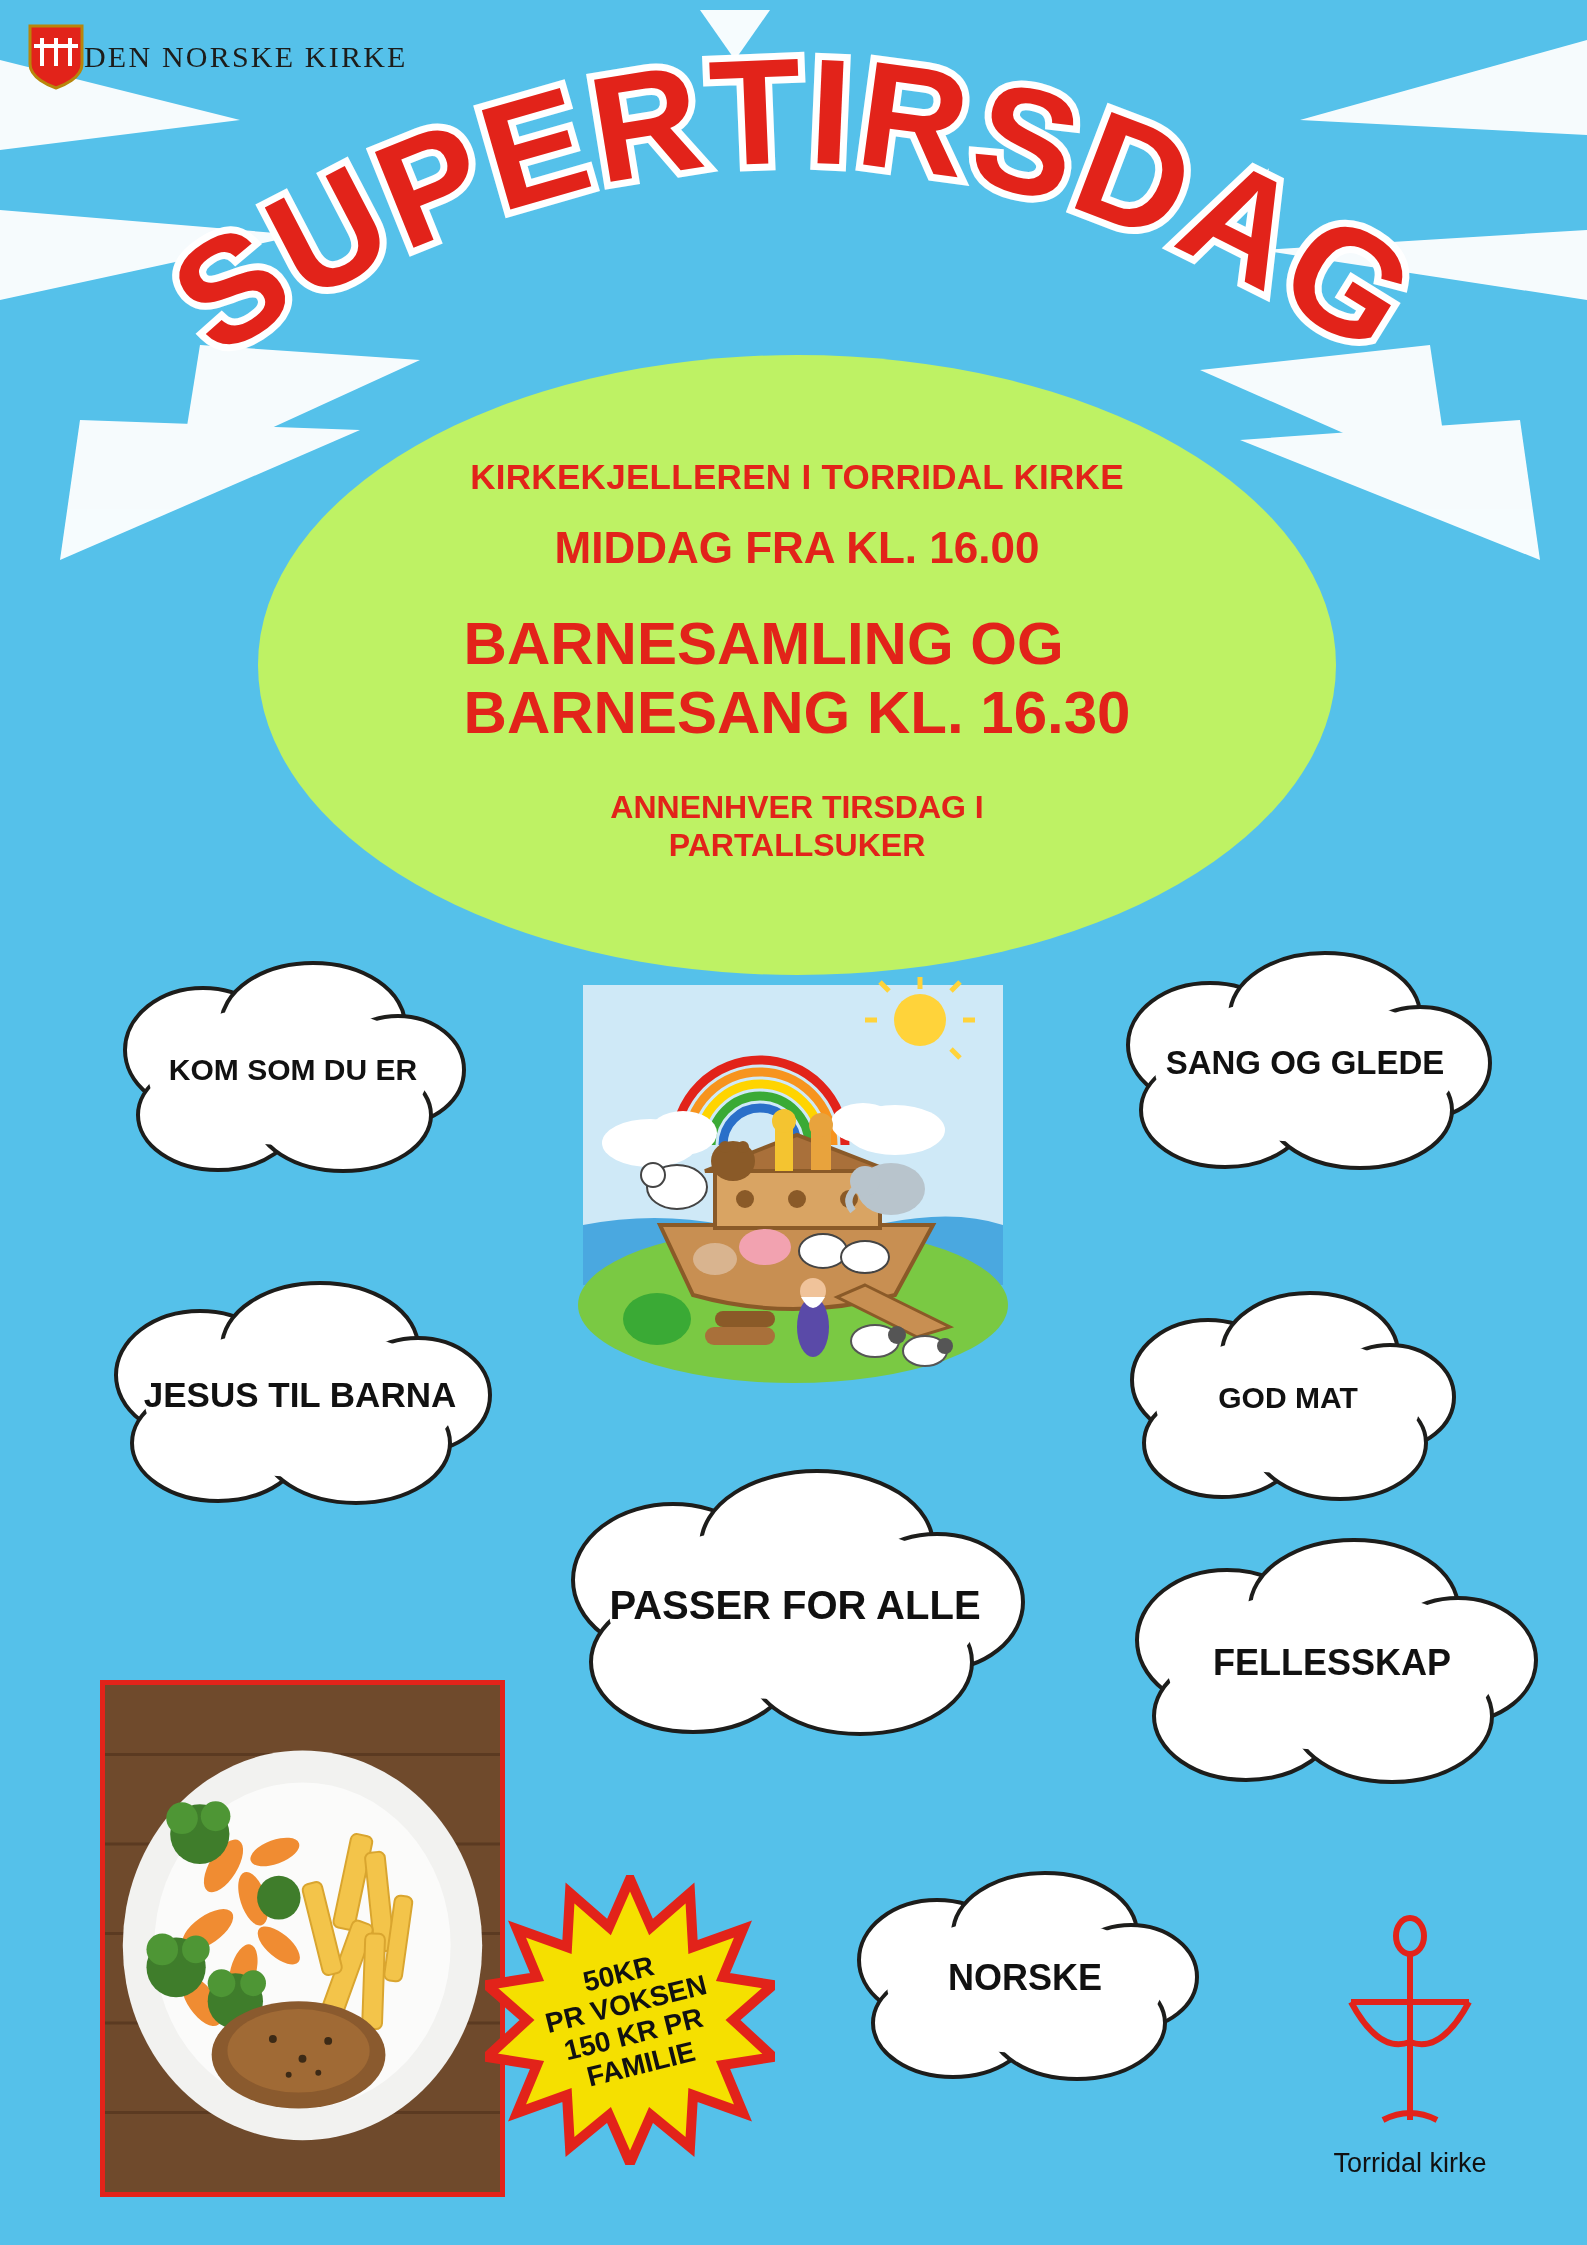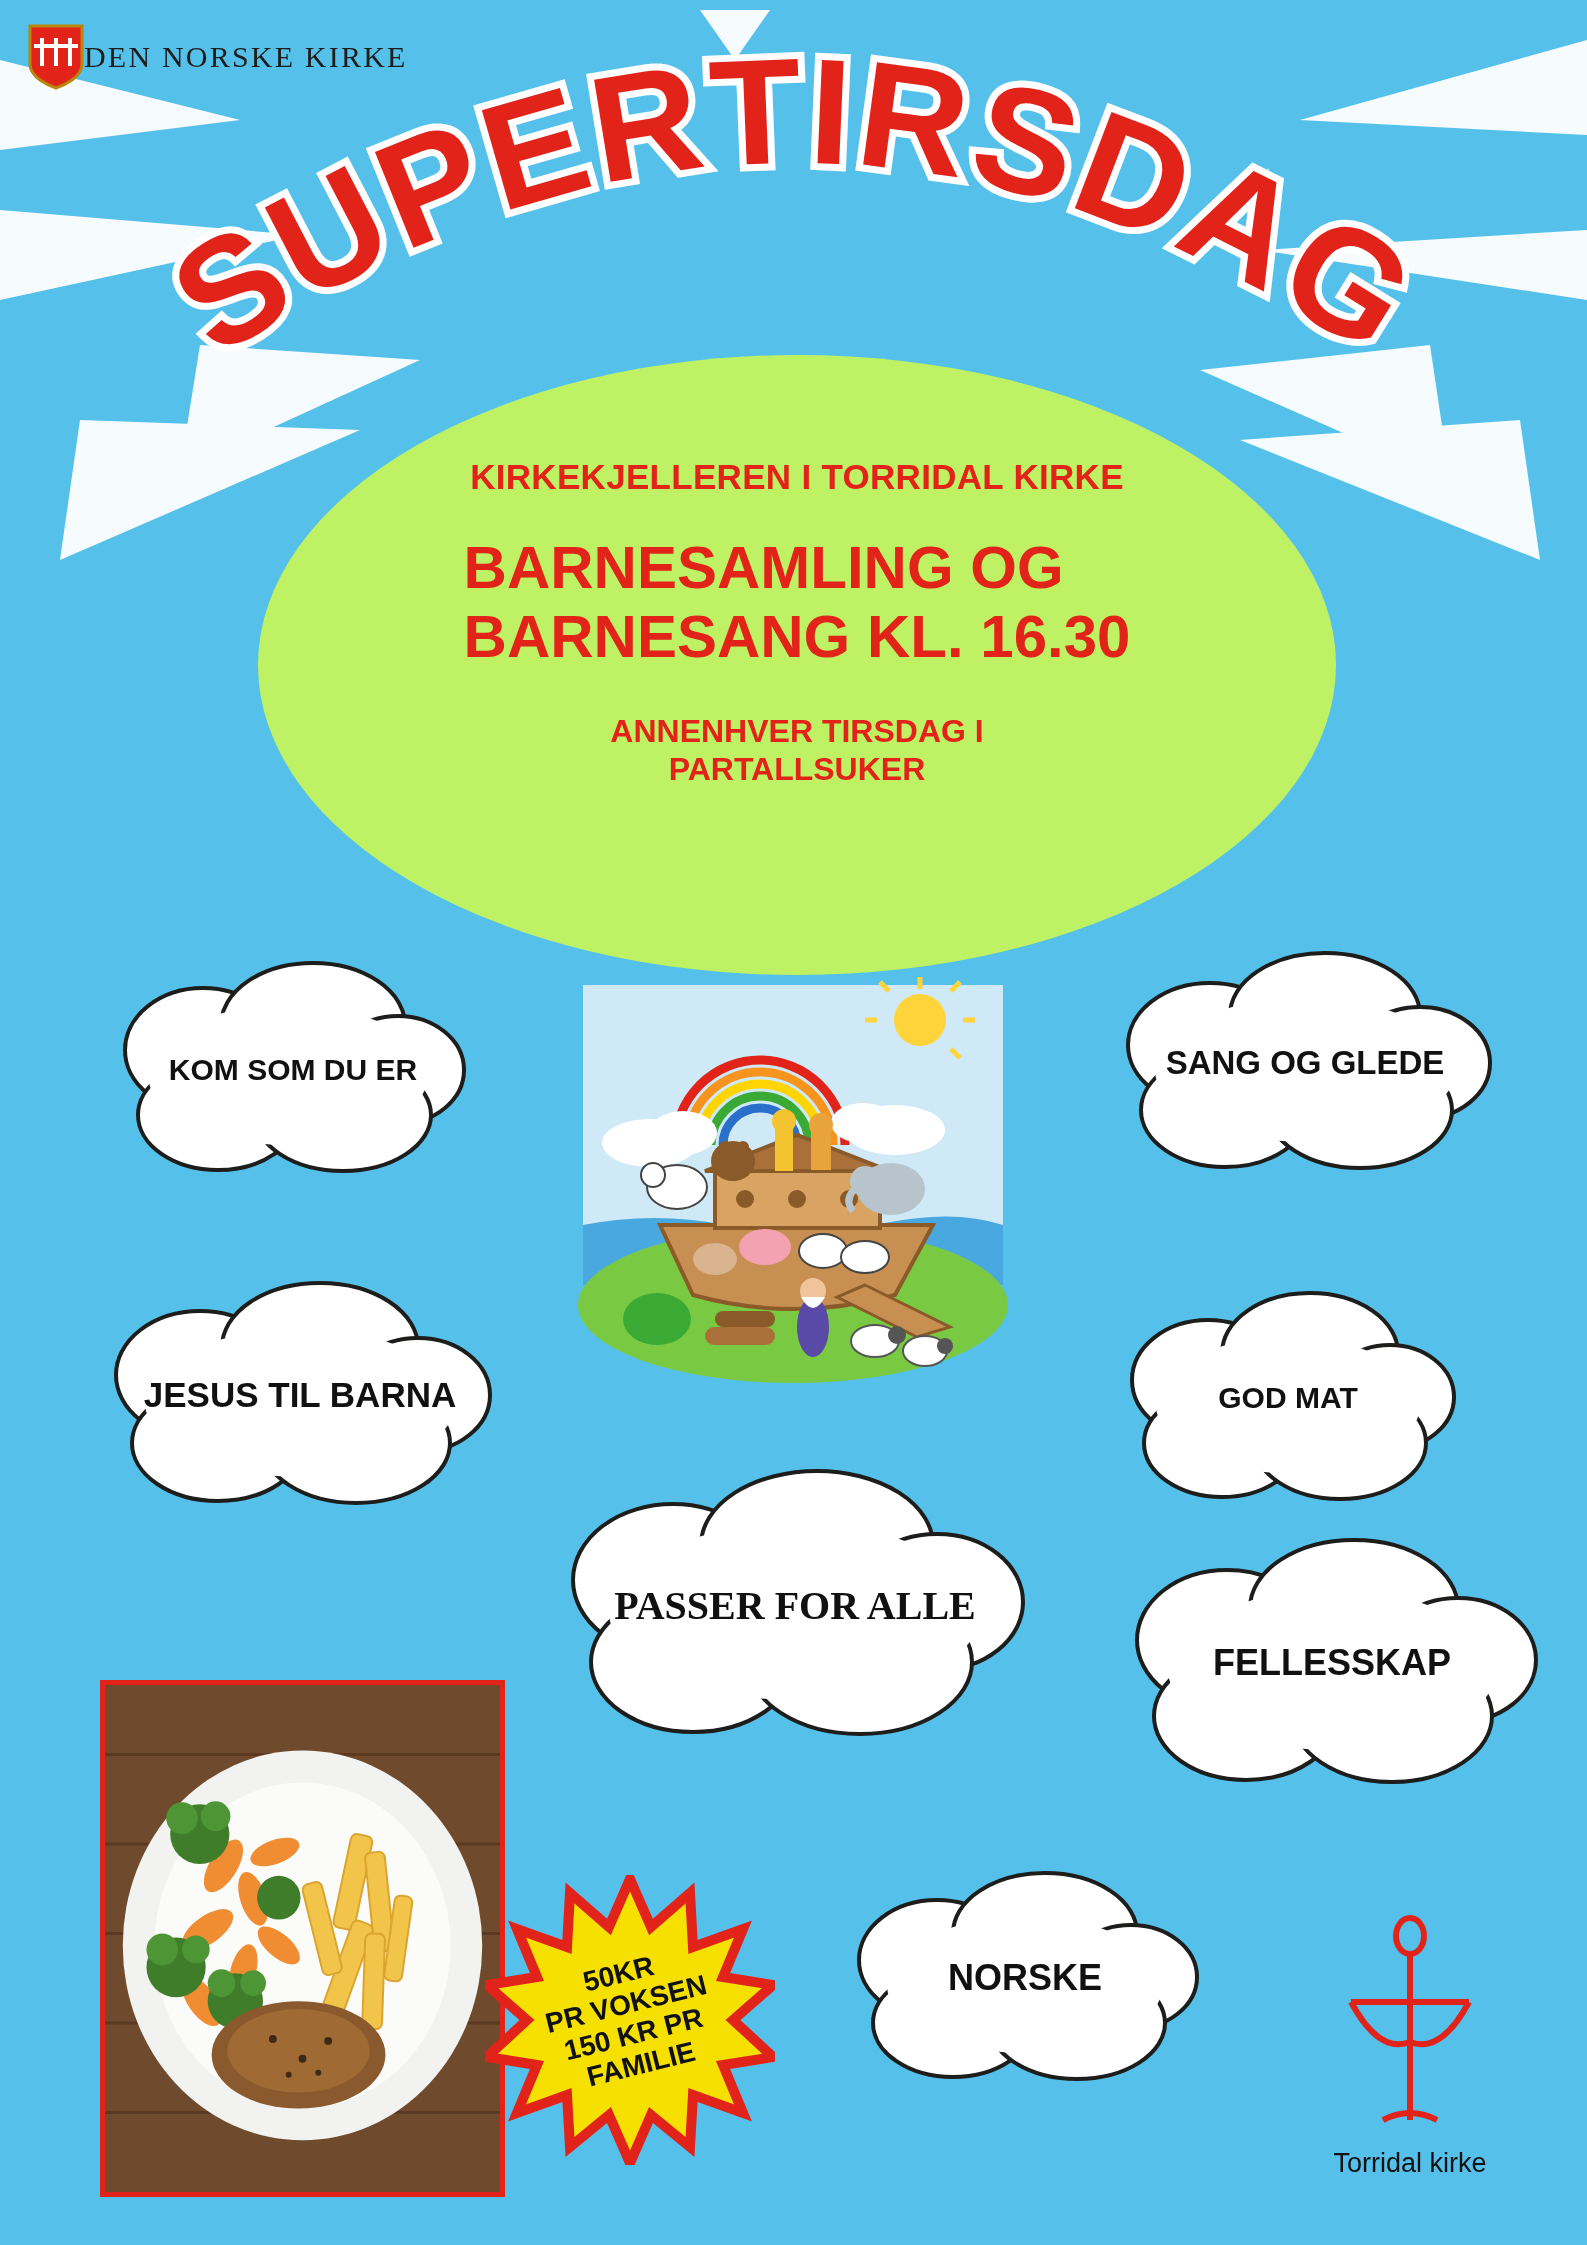--- a/index.html
+++ b/index.html
@@ -129,21 +129,21 @@
   #cloud-sang  { left: 1110px; top: 945px;  width: 390px; height: 235px; }
   #cloud-sang span { font-size: 33px; }
 
   #cloud-jesus { left: 100px;  top: 1275px; width: 400px; height: 240px; }
   #cloud-jesus span { font-size: 35px; }
 
   #cloud-godmat{ left: 1118px; top: 1285px; width: 340px; height: 225px; }
   #cloud-godmat span { font-size: 30px; }
 
   #cloud-passer{ left: 555px;  top: 1460px; width: 480px; height: 290px; }
-  #cloud-passer span { font-size: 40px; font-family: Liberation Serif, serif; }
+  #cloud-passer span { font-size: 40px; }
 
   #cloud-felles{ left: 1122px; top: 1530px; width: 420px; height: 265px; }
   #cloud-felles span { font-size: 36px; }
 
   #cloud-sosialt{ left: 845px; top: 1865px; width: 360px; height: 225px; }
   #cloud-sosialt span { font-size: 36px; }
 
   
   .ark {
     position: absolute;
@@ -256,20 +256,21 @@
     <text font-family="Liberation Sans, sans-serif" font-size="150" font-weight="bold" fill="#e2231a" stroke="#ffffff" stroke-width="14" paint-order="stroke" letter-spacing="4">
       <textPath href="#arcpath" startOffset="50%" text-anchor="middle">
         <tspan>SUPERTIRSDAG</tspan>
       </textPath>
     </text>
   </svg>
 </div>
 
 <div class="oval">
   <div class="oval-line1">KIRKEKJELLEREN I TORRIDAL KIRKE</div>
+  <div class="oval-line2">MIDDAG FRA KL. 16.00</div>
   <div class="oval-big">
     <div>BARNESAMLING OG</div>
     <div>BARNESANG KL. 16.30</div>
   </div>
   <div class="oval-small">
     <div>ANNENHVER TIRSDAG I</div>
     <div>PARTALLSUKER</div>
   </div>
 </div>
 

